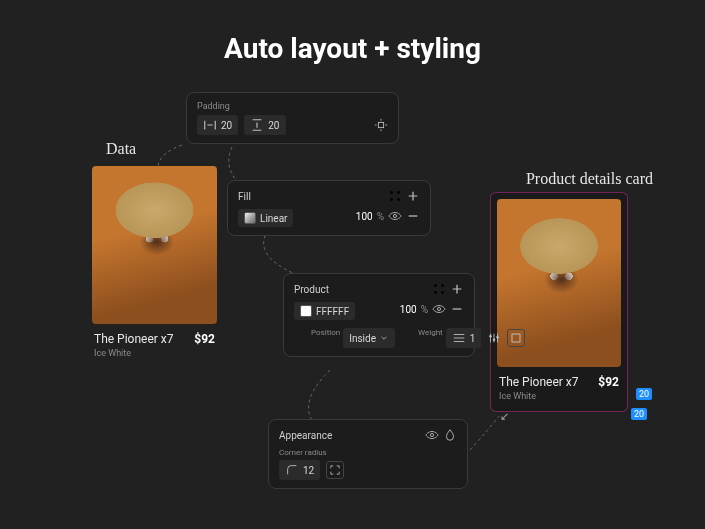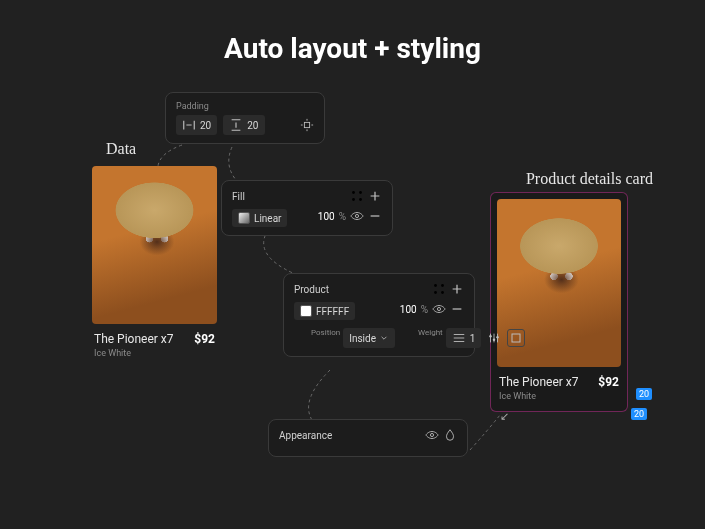--- a/index.html
+++ b/index.html
@@ -102,26 +102,26 @@
     display: inline-flex;
     align-items: center;
     padding: 3px 6px;
     gap: 4px;
     color: #d8d8d8;
     font-size: 10px;
   }
   .row-flex { display: flex; align-items: center; gap: 6px; }
 
   
-  .pnl-padding { top: 92px; left: 165px; width: 160px; }
+  .pnl-padding { top: 92px; left: 186px; width: 213px; }
   .pnl-padding .row { display: flex; gap: 6px; align-items: center; margin-top: 4px;}
   .spacer { flex: 1; }
 
   
-  .pnl-fill { top: 180px; left: 221px; width: 172px; }
+  .pnl-fill { top: 180px; left: 227px; width: 204px; }
   .swatch-linear {
     width: 12px; height: 12px; border-radius: 2px;
     background: linear-gradient(135deg, #eee 0%, #666 100%);
     border: 1px solid #555;
   }
   .fill-row { display: flex; align-items: flex-start; width: 100%; }
   .fill-val { margin-left: auto; display: flex; align-items: center; gap: 4px; }
 
   
   .pnl-stroke { top: 273px; left: 283px; width: 192px; }
@@ -376,17 +376,35 @@
           </svg>
         </span>
       <span class="ic">
           <svg viewBox="0 0 16 16">
             <path d="M8 2c3 4 4 5.5 4 8a4 4 0 11-8 0c0-2.5 1-4 4-8z" stroke="currentColor" fill="none"></path>
           </svg>
         </span>
     </span>
   </div>
   <div class="appear-cols">
+    <div class="appear-col">
+      <label>Corner radius</label>
+      <div class="row-flex">
+        <span class="field">
+          <span class="ic">
+              <svg viewBox="0 0 16 16">
+                <path d="M3 13V7a4 4 0 014-4h6" stroke="currentColor" fill="none"></path>
+              </svg>
+            </span>
+          <span>12</span>
+        </span>
+        <span class="sq-btn">
+            <svg width="10" height="10" viewBox="0 0 12 12">
+              <path d="M1 4V1h3M8 1h3v3M11 8v3H8M4 11H1V8" stroke="#bbb" fill="none"></path>
+            </svg>
+          </span>
+      </div>
+    </div>
   </div>
 </div>
 
 <div class="bluebox blue1">20</div>
 <div class="bluebox blue2">20</div>
 
 </body></html>

